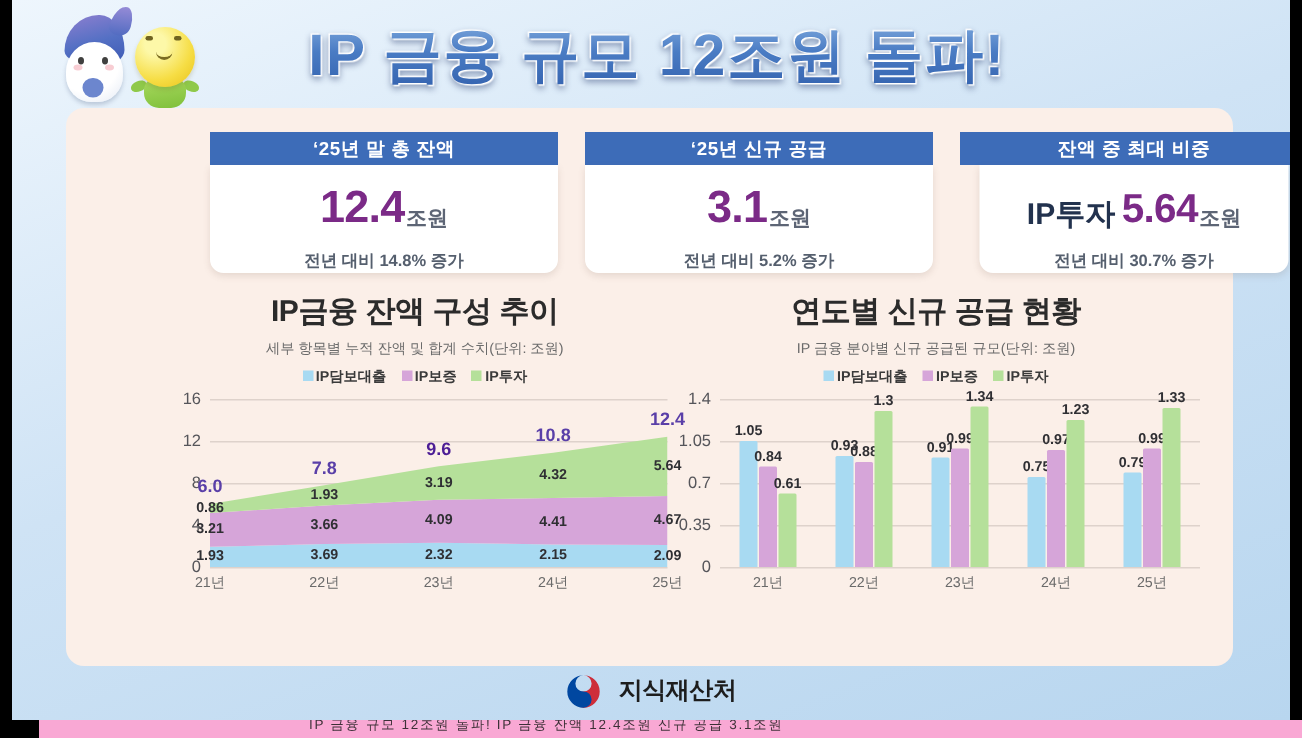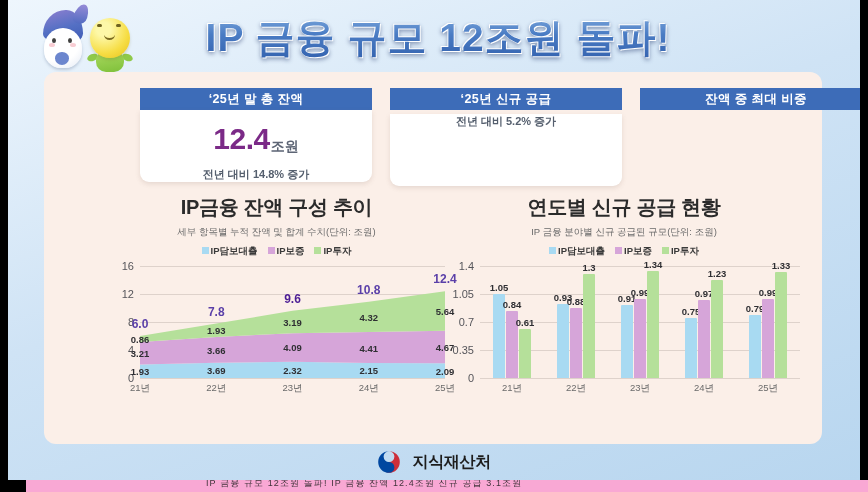--- a/index.html
+++ b/index.html
@@ -316,26 +316,36 @@
         <div class="stat-main">
           <span class="stat-value">12.4</span><span class="stat-unit">조원</span>
         </div>
         <div class="stat-sub">전년 대비 14.8% 증가</div>
       </div>
     </div>
 
     <div class="stat-card" id="card-1">
       <div class="stat-card-head">‘25년 신규 공급</div>
       <div class="stat-card-body">
+        <div class="stat-main">
+          <span class="stat-value">3.1</span><span class="stat-unit">조원</span>
+        </div>
         <div class="stat-sub">전년 대비 5.2% 증가</div>
       </div>
     </div>
 
     <div class="stat-card" id="card-2">
       <div class="stat-card-head">잔액 중 최대 비중</div>
+      <div class="stat-card-body">
+        <div class="stat-main">
+          <span class="stat-prefix">IP투자</span>
+          <span class="stat-value">5.64</span><span class="stat-unit">조원</span>
+        </div>
+        <div class="stat-sub">전년 대비 30.7% 증가</div>
+      </div>
     </div>
 
     <div class="chart-block" id="chart-left">
       <div class="chart-title">IP금융 잔액 구성 추이</div>
       <div class="chart-sub">세부 항목별 누적 잔액 및 합계 수치(단위: 조원)</div>
       <div class="chart-legend" id="legend-left"><span class="legend-item"><span class="legend-swatch" style="background: rgb(168, 218, 242);"></span><span>IP담보대출</span></span><span class="legend-item"><span class="legend-swatch" style="background: rgb(214, 165, 217);"></span><span>IP보증</span></span><span class="legend-item"><span class="legend-swatch" style="background: rgb(181, 224, 154);"></span><span>IP투자</span></span></div>
       <div class="plot" id="plot-left">
           <div class="ytick" style="top: 0px;">16</div>
           <div class="gridline" style="top: 0px;"></div>
           <div class="ytick" style="top: 28px;">12</div>

